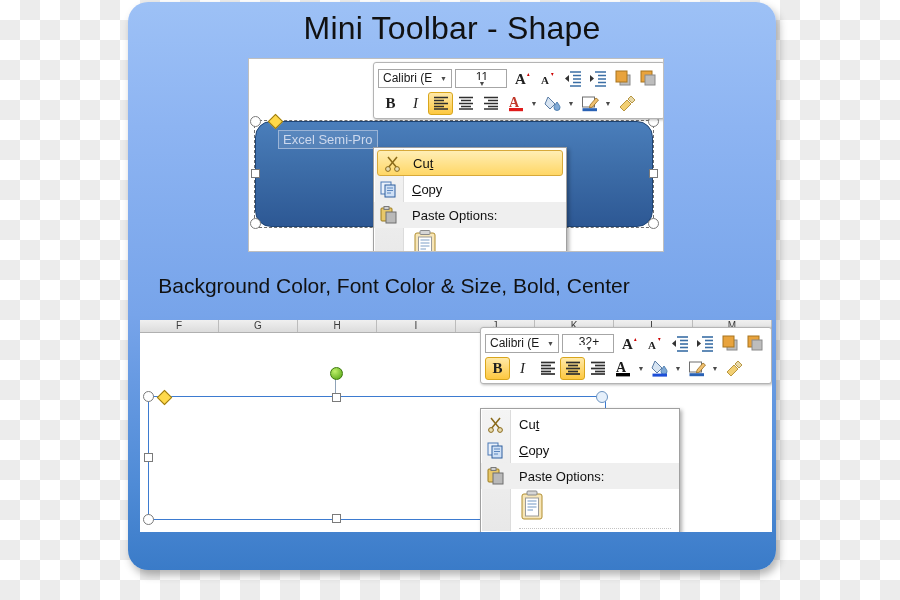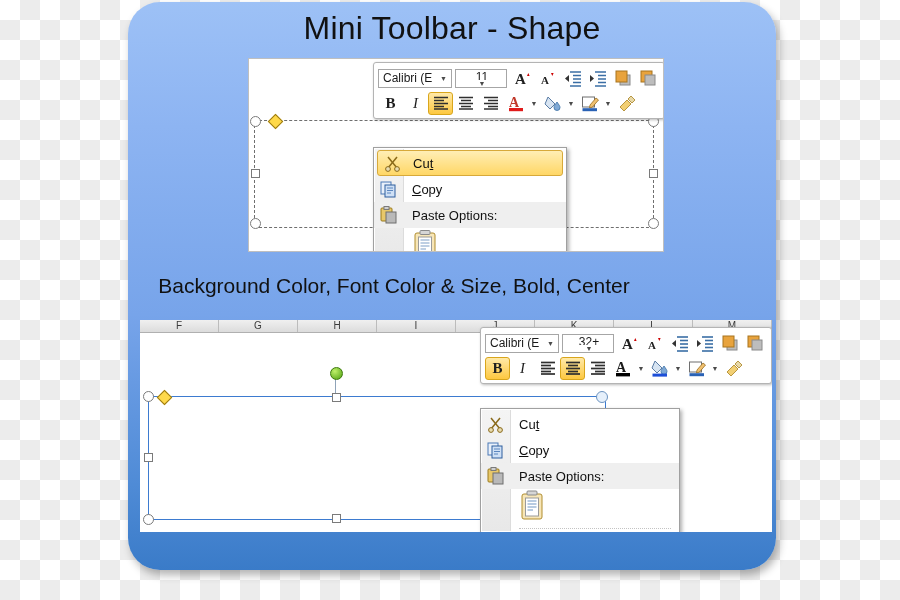--- a/index.html
+++ b/index.html
@@ -11,21 +11,21 @@
       linear-gradient(45deg,#ececec 25%,transparent 25%,transparent 75%,#ececec 75%),
       linear-gradient(45deg,#ececec 25%,transparent 25%,transparent 75%,#ececec 75%);
     background-size:40px 40px;
     background-position:0 0,20px 20px;
   }
   #root{position:relative;width:900px;height:600px;}
 
   
   .card{
     position:absolute;left:128px;top:2px;width:648px;height:568px;
-    border-radius:32px;
+    border-radius:20px;
     background:linear-gradient(180deg,#9dc1f6 0%,#8db4f2 22%,#77a4ea 55%,#4f8bd6 85%,#3a7bc8 100%);
     box-shadow:3px 5px 9px rgba(0,0,0,0.30);
     overflow:hidden;
   }
 
   .card-title{
     position:absolute;left:0;top:8px;width:648px;text-align:center;
     font-size:32px;color:#111;letter-spacing:0.2px;
   }
   .card-subtitle{
@@ -136,20 +136,25 @@
 
 <div id="root">
   <div class="card">
 
     <div class="card-title">Mini Toolbar - Shape</div>
 
     <div class="shot shot-top">
 
       <div class="seldash" style="left:5px;top:61px;width:398px;height:106px;"></div>
 
+      <div class="shape-top">
+        <div class="textbox">
+          <span>Excel Semi-Pro</span>
+        </div>
+      </div>
 
       <div class="h-ci" style="left:1px;top:57px;"></div>
       <div class="h-ci" style="left:399px;top:57px;"></div>
       <div class="h-ci" style="left:1px;top:159px;"></div>
       <div class="h-ci" style="left:399px;top:159px;"></div>
       <div class="h-sq" style="left:2px;top:110px;"></div>
       <div class="h-sq" style="left:400px;top:110px;"></div>
       <div class="h-dia" style="left:21px;top:57px;"></div>
 
       <div class="mtb" style="left:124px;top:3px;">

